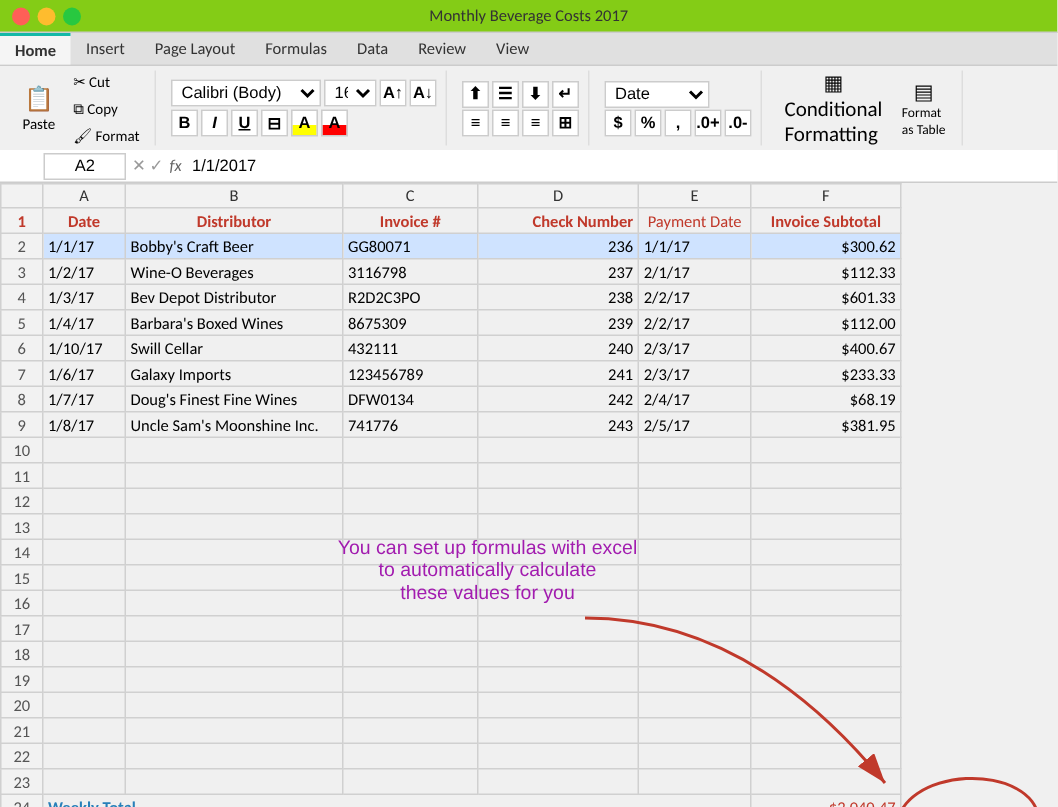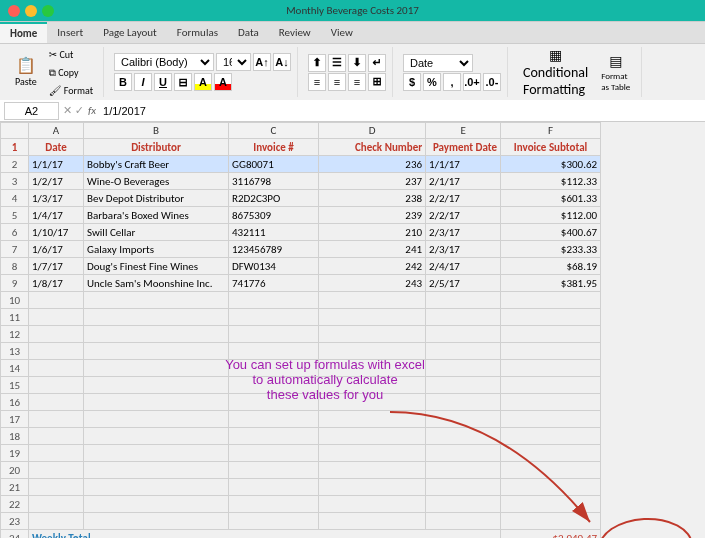--- a/index.html
+++ b/index.html
@@ -1,21 +1,21 @@
 <!DOCTYPE html>
 <html><head>
   <meta charset="utf-8">
   <style>
     * { box-sizing: border-box; margin: 0; padding: 0; }
     body { font-family: 'Calibri', Arial, sans-serif; font-size: 12px; background: #f0f0f0; width: 705px; height: 538px; overflow: hidden; }
 
     
     .title-bar {
       height: 22px;
-      background: #14b8a6;
+      background: #84cc16;
       display: flex;
       align-items: center;
       justify-content: center;
       font-size: 11px;
       color: #333;
       border-bottom: 1px solid #ccc;
       position: relative;
     }
     .title-bar .window-controls {
       position: absolute;
@@ -135,20 +135,21 @@
       padding: 0 4px;
       gap: 4px;
     }
     .cell-ref {
       width: 55px;
       height: 18px;
       border: 1px solid #ccc;
       font-size: 11px;
       padding: 0 3px;
       text-align: center;
+      margin-left: 25px;
     }
     .formula-divider { color: #999; font-size: 11px; }
     .fx-label { color: #666; font-style: italic; font-size: 11px; }
     .formula-input {
       flex: 1;
       height: 18px;
       border: none;
       outline: none;
       font-size: 11px;
       padding: 0 3px;
@@ -364,21 +365,21 @@
         </tr>
       </thead>
       <tbody>
 
         <tr class="header-row">
           <td class="row-header">1</td>
           <td style="color:#c0392b;font-weight:bold;text-align:center;">Date</td>
           <td style="color:#c0392b;font-weight:bold;text-align:center;">Distributor</td>
           <td style="color:#c0392b;font-weight:bold;text-align:center;">Invoice #</td>
           <td style="color:#c0392b;font-weight:bold;text-align:center;padding-left:36px;">Check Number</td>
-          <td style="color:#c0392b;font-weight:bold;text-align:right;margin-left:22px;">Payment Date</td>
+          <td style="color:#c0392b;font-weight:normal;text-align:center;margin-left:22px;">Payment Date</td>
           <td style="color:#c0392b;font-weight:bold;text-align:center;">Invoice Subtotal</td>
         </tr>
 
         <tr style="background:#cfe3ff;">
           <td class="row-header">2</td>
           <td>1/1/17</td>
           <td>Bobby's Craft Beer</td>
           <td>GG80071</td>
           <td class="cell-right">236</td>
           <td>1/1/17</td>
@@ -413,21 +414,21 @@
           <td class="cell-right">239</td>
           <td>2/2/17</td>
           <td class="cell-right">$112.00</td>
         </tr>
 
         <tr>
           <td class="row-header">6</td>
           <td>1/10/17</td>
           <td>Swill Cellar</td>
           <td>432111</td>
-          <td class="cell-right">210</td>
+          <td class="cell-right">240</td>
           <td>2/3/17</td>
           <td class="cell-right">$400.67</td>
         </tr>
 
         <tr>
           <td class="row-header">7</td>
           <td>1/6/17</td>
           <td>Galaxy Imports</td>
           <td>123456789</td>
           <td class="cell-right">241</td>

